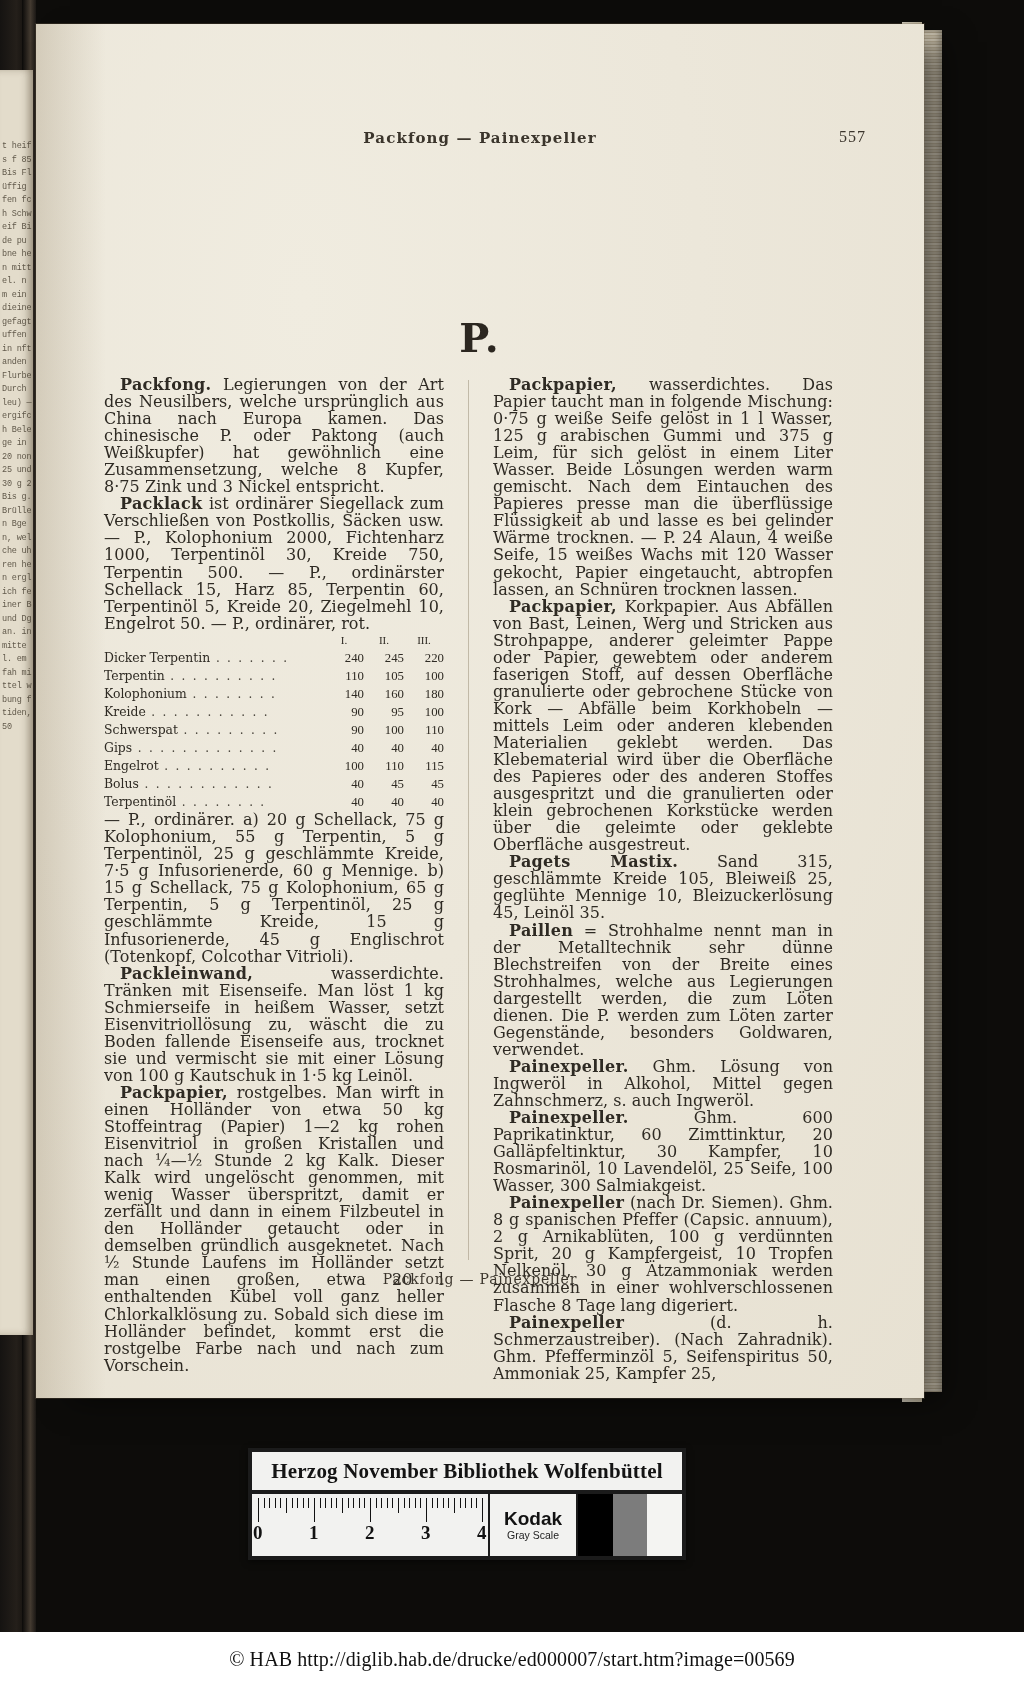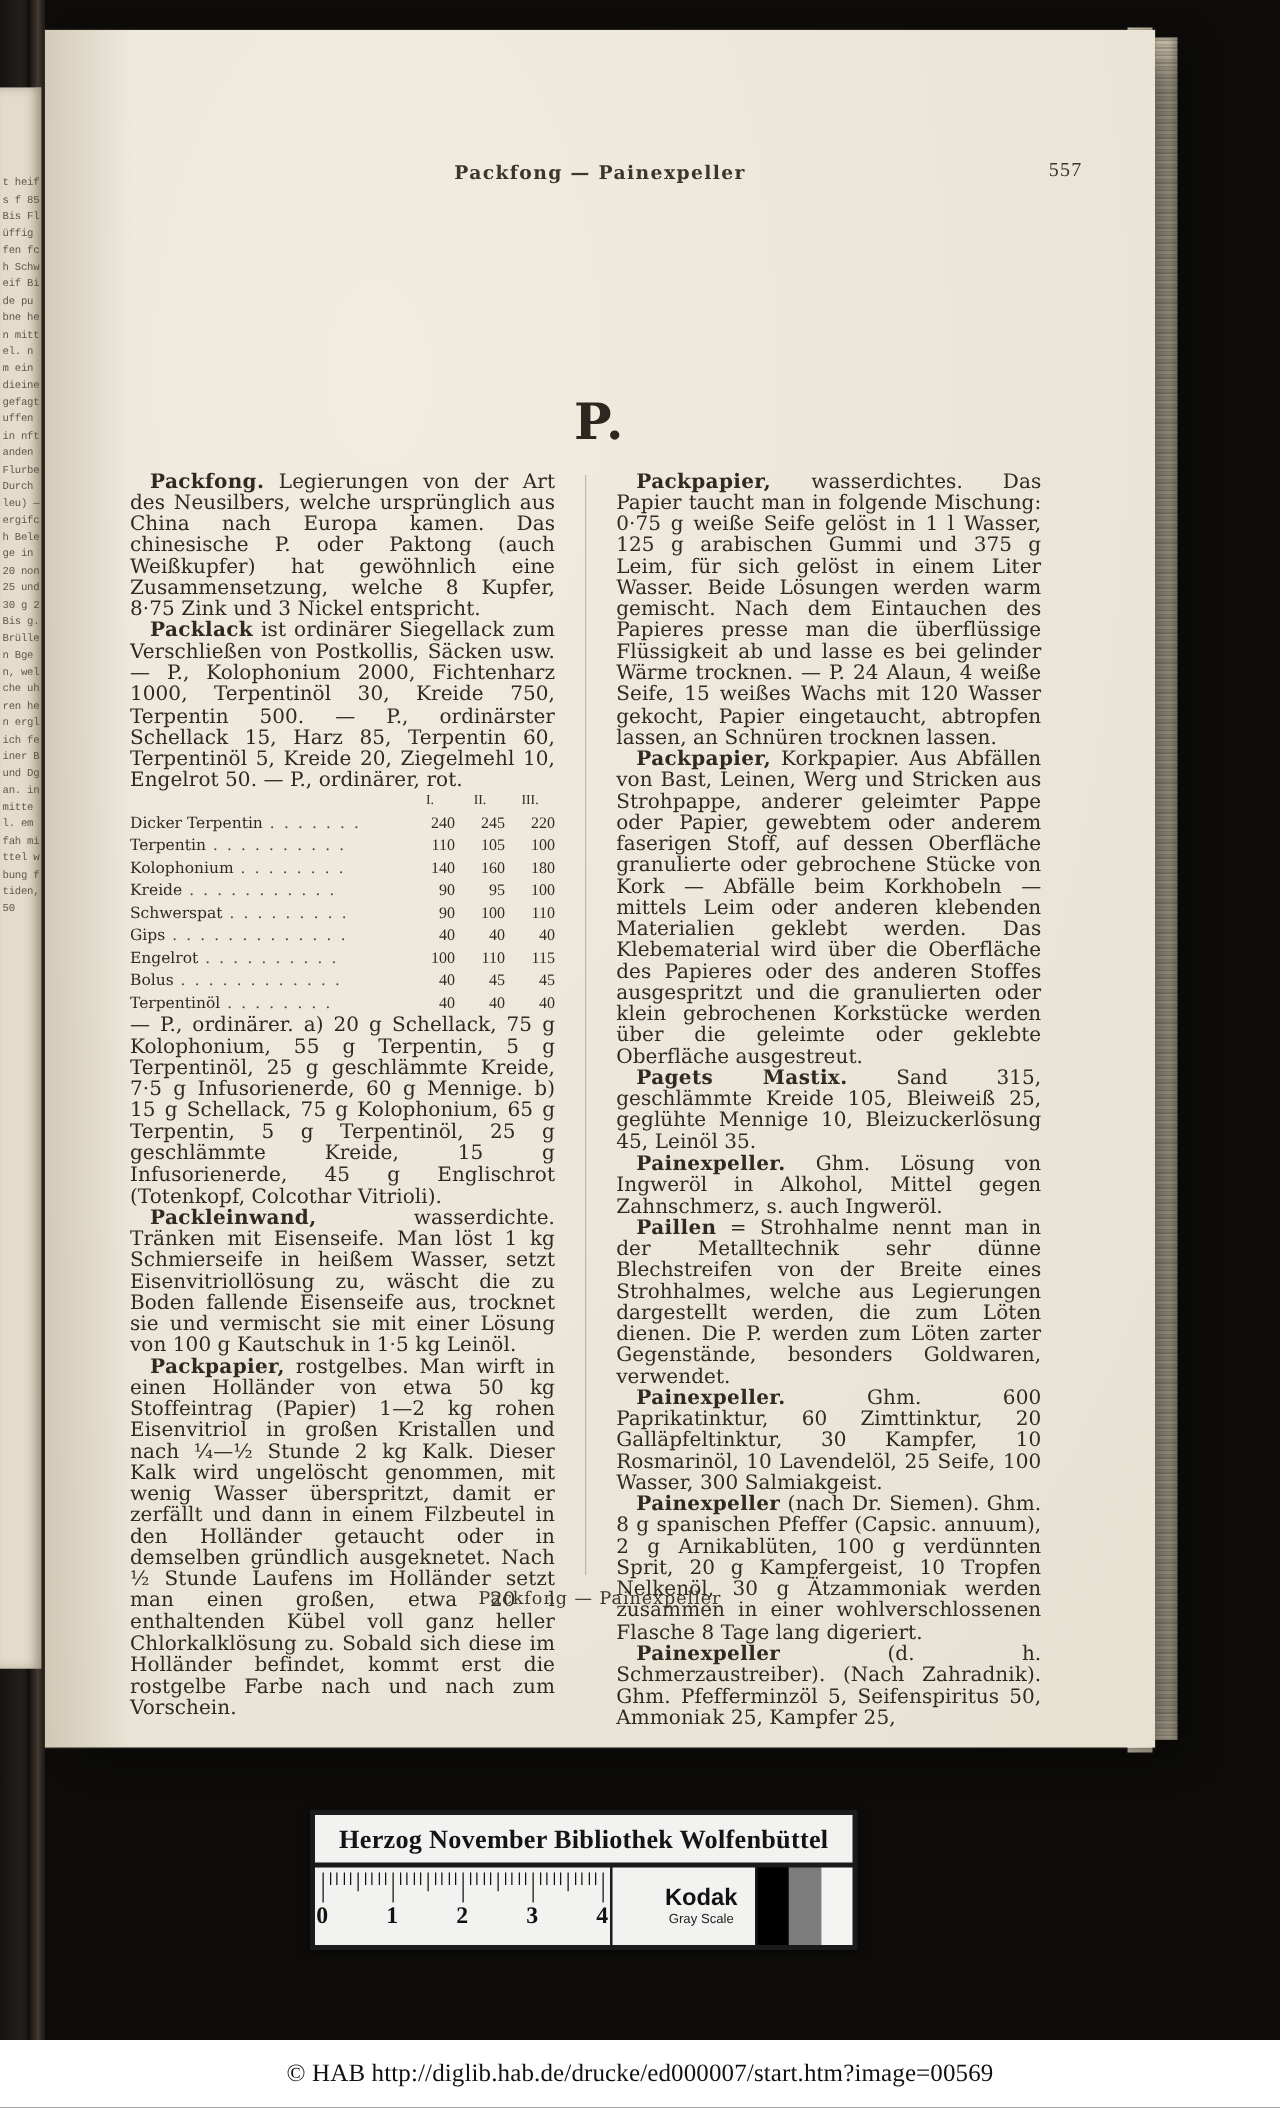--- a/index.html
+++ b/index.html
@@ -182,21 +182,21 @@
   }
   .rulnums{
     position:absolute;left:0;top:28px;width:236px;height:30px;
   }
   .rulnums span{
     position:absolute;font-family:"Liberation Serif",serif;
     font-weight:700;font-size:19px;color:#121212;
   }
   .kodakbox{
     width:86px;background:#f2f2f0;margin-left:2px;
-    display:flex;flex-direction:column;align-items:center;justify-content:center;padding-left:28px;
+    display:flex;flex-direction:column;align-items:center;justify-content:center;
   }
   .kodakbox .k1{font-family:"Liberation Sans",sans-serif;font-weight:700;
     font-size:19px;color:#121212;line-height:20px;}
   .kodakbox .k2{font-family:"Liberation Sans",sans-serif;
     font-size:10.5px;color:#222;line-height:13px;}
   .greys{width:auto;flex:1;display:flex;margin-left:2px;}
   .greys i{display:block;flex:1;}
 
   
   #footer{
@@ -318,23 +318,23 @@
 
       <div class="rule"></div>
 
       <div class="col">
         <p class="para"><span class="kw">Packpapier,</span><span> wasserdichtes. Das Papier taucht man in folgende Mischung: 0·75 g weiße Seife gelöst in 1 l Wasser, 125 g arabischen Gummi und 375 g Leim, für sich gelöst in einem Liter Wasser. Beide Lösungen werden warm gemischt. Nach dem Eintauchen des Papieres presse man die überflüssige Flüssigkeit ab und lasse es bei gelinder Wärme trocknen. — P. 24 Alaun, 4 weiße Seife, 15 weißes Wachs mit 120 Wasser gekocht, Papier eingetaucht, abtropfen lassen, an Schnüren trocknen lassen.</span></p>
 
         <p class="para"><span class="kw">Packpapier,</span><span> Korkpapier. Aus Abfällen von Bast, Leinen, Werg und Stricken aus Strohpappe, anderer geleimter Pappe oder Papier, gewebtem oder anderem faserigen Stoff, auf dessen Oberfläche granulierte oder gebrochene Stücke von Kork — Abfälle beim Korkhobeln — mittels Leim oder anderen klebenden Materialien geklebt werden. Das Klebematerial wird über die Oberfläche des Papieres oder des anderen Stoffes ausgespritzt und die granulierten oder klein gebrochenen Korkstücke werden über die geleimte oder geklebte Oberfläche ausgestreut.</span></p>
 
         <p class="para"><span class="kw">Pagets Mastix.</span><span> Sand 315, geschlämmte Kreide 105, Bleiweiß 25, geglühte Mennige 10, Bleizuckerlösung 45, Leinöl 35.</span></p>
 
+        <p class="para"><span class="kw">Paillen</span><span> = Strohhalme nennt man in der Metalltechnik sehr dünne Blechstreifen von der Breite eines Strohhalmes, welche aus Legierungen dargestellt werden, die zum Löten dienen. Die P. werden zum Löten zarter Gegenstände, besonders Goldwaren, verwendet.</span></p>
+
         <p class="para"><span class="kw">Painexpeller.</span><span> Ghm. Lösung von Ingweröl in Alkohol, Mittel gegen Zahnschmerz, s. auch Ingweröl.</span></p>
-
-        <p class="para"><span class="kw">Paillen</span><span> = Strohhalme nennt man in der Metalltechnik sehr dünne Blechstreifen von der Breite eines Strohhalmes, welche aus Legierungen dargestellt werden, die zum Löten dienen. Die P. werden zum Löten zarter Gegenstände, besonders Goldwaren, verwendet.</span></p>
 
         <p class="para"><span class="kw">Painexpeller.</span><span> Ghm. 600 Paprikatinktur, 60 Zimttinktur, 20 Galläpfeltinktur, 30 Kampfer, 10 Rosmarinöl, 10 Lavendelöl, 25 Seife, 100 Wasser, 300 Salmiakgeist.</span></p>
 
         <p class="para"><span class="kw">Painexpeller</span><span> (nach Dr. Siemen). Ghm. 8 g spanischen Pfeffer (Capsic. annuum), 2 g Arnikablüten, 100 g verdünnten Sprit, 20 g Kampfergeist, 10 Tropfen Nelkenöl, 30 g Ätzammoniak werden zusammen in einer wohlverschlossenen Flasche 8 Tage lang digeriert.</span></p>
 
         <p class="para"><span class="kw">Painexpeller</span><span> (d. h. Schmerzaustreiber). (Nach Zahradnik). Ghm. Pfefferminzöl 5, Seifenspiritus 50, Ammoniak 25, Kampfer 25,</span></p>
       </div>
     </div>
 
     <div id="catchword">

